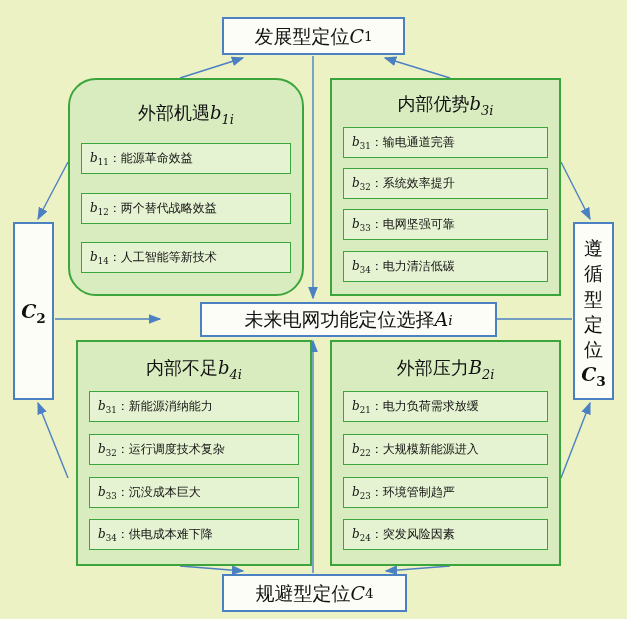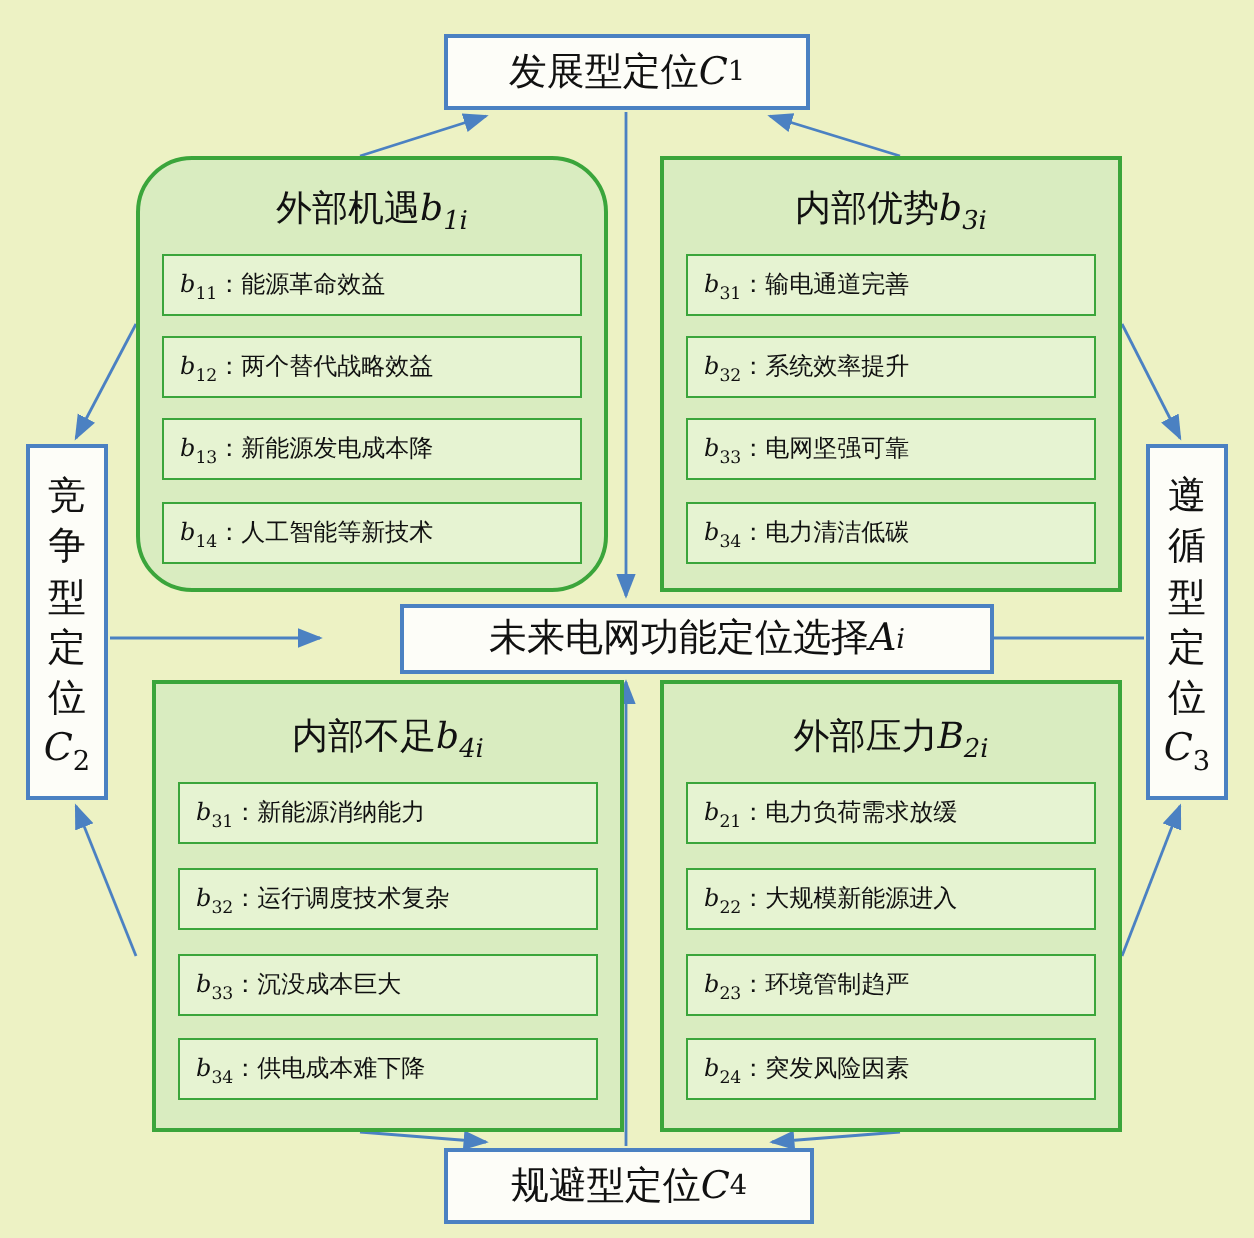--- a/index.html
+++ b/index.html
@@ -23,21 +23,21 @@
     font-size: 19px; line-height: 1.2;
   }
   .c1 { left: 222px; top: 17px;  width: 183px; height: 38px; }
   .c4 { left: 222px; top: 574px; width: 185px; height: 38px; }
   .c2 { left: 13px;  top: 222px; width: 41px;  height: 178px; }
   .c3 { left: 573px; top: 222px; width: 41px;  height: 178px; }
   .centerbox { left: 164px; top: 302px; width: 297px; height: 35px; margin-left: 36px; }
 
   .side { flex-direction: column; padding: 6px 0; }
   .vtext { display: block; width: 1.15em; word-break: break-all; text-align: center; line-height: 1.32; }
-  .mvar { display: block; margin-top: 1px; }
+  .mvar { display: block; margin-top: 1px; font-weight: bold; }
 
   .group {
     position: absolute;
     background: var(--green_fill, #d9ecc0);
     border: 2px solid var(--green, #3ba53b);
     display: flex; flex-direction: column; justify-content: space-evenly;
     padding: 2px 11px;
   }
   .g-tl { left: 68px;  top: 78px;  width: 236px; height: 218px; border-radius: 28px; }
   .g-tr { left: 330px; top: 78px;  width: 231px; height: 218px; }
@@ -81,21 +81,20 @@
     <line x1="572" y1="319" x2="465" y2="319" marker-end="url(#ah)"></line>
   </svg>
 
   <div class="pos-box c1">
     <span>发展型定位</span>
       <i class="var">C</i>
       <sub>1</sub>
   </div>
 
   <div class="pos-box side c2">
-    <span class="vtext">竞争型定位</span>
     <span class="mvar"><i class="var">C</i><sub>2</sub></span>
   </div>
 
   <div class="pos-box side c3">
     <span class="vtext">遵循型定位</span>
     <span class="mvar"><i class="var">C</i><sub>3</sub></span>
   </div>
 
   <div class="pos-box c4">
     <span>规避型定位</span>
@@ -108,21 +107,20 @@
       <i class="var">A</i>
       <sub class="ivar">i</sub>
   </div>
 
   <div class="group g-tl">
     <div class="group-title">
       <span>外部机遇</span><i class="var">b</i><sub class="ivar">1i</sub>
     </div>
     <div class="item"><i class="var">b</i><sub>11</sub><span>：能源革命效益</span></div>
     <div class="item"><i class="var">b</i><sub>12</sub><span>：两个替代战略效益</span></div>
-    <div class="item"><i class="var">b</i><sub>13</sub><span>：新能源发电成本降</span></div>
     <div class="item"><i class="var">b</i><sub>14</sub><span>：人工智能等新技术</span></div>
   </div>
 
   <div class="group g-tr">
     <div class="group-title">
       <span>内部优势</span><i class="var">b</i><sub class="ivar">3i</sub>
     </div>
     <div class="item"><i class="var">b</i><sub>31</sub><span>：输电通道完善</span></div>
     <div class="item"><i class="var">b</i><sub>32</sub><span>：系统效率提升</span></div>
     <div class="item"><i class="var">b</i><sub>33</sub><span>：电网坚强可靠</span></div>

